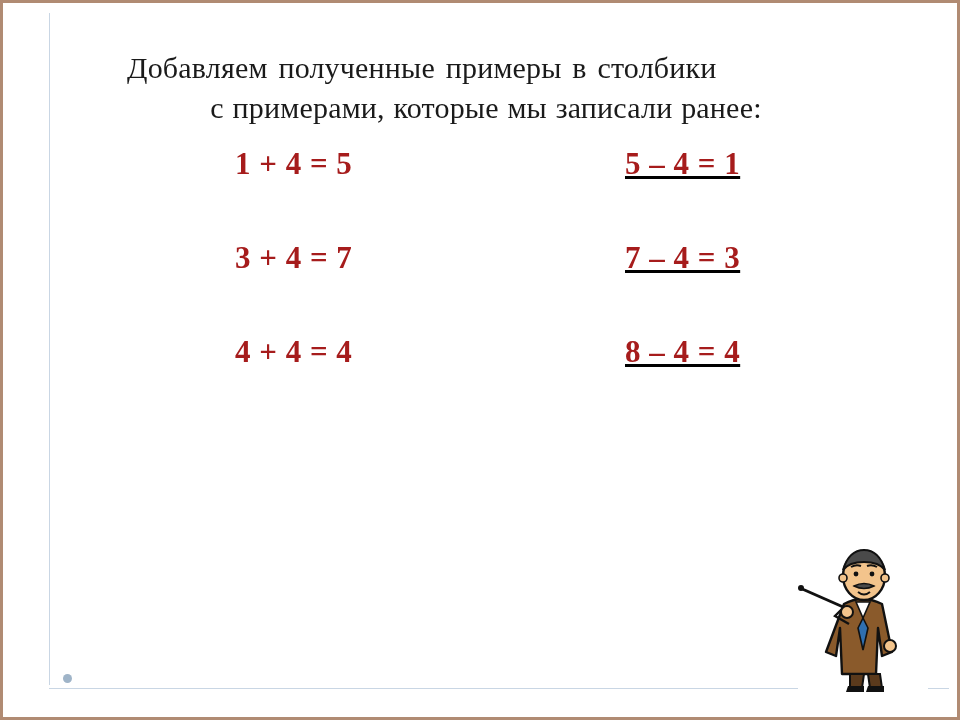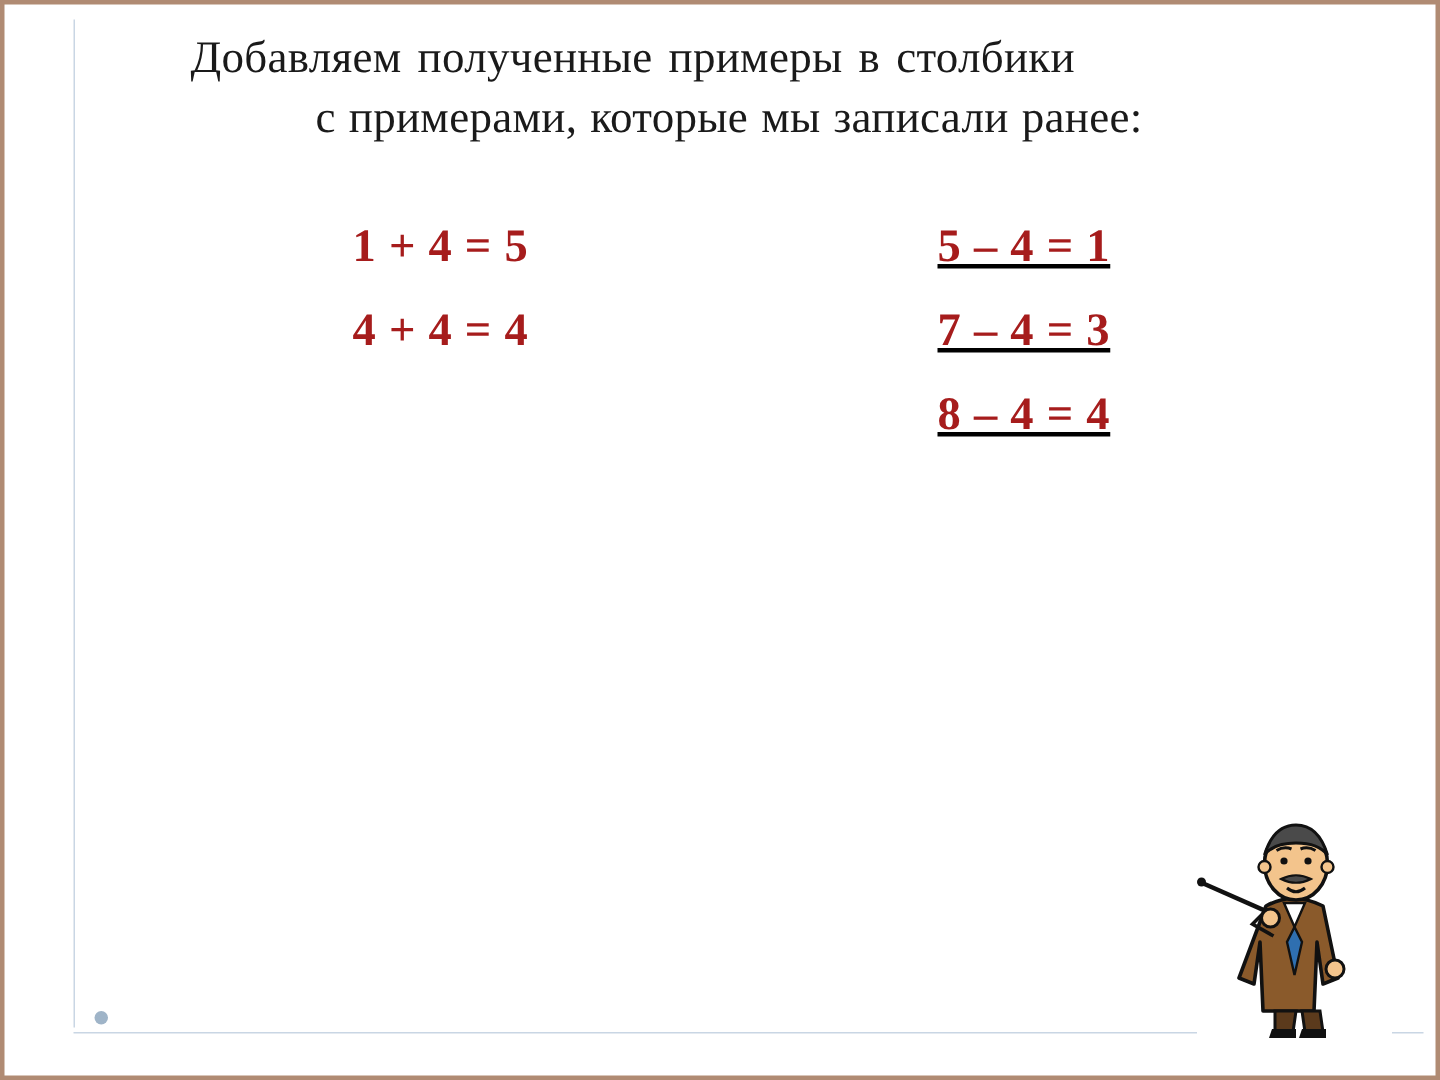--- a/index.html
+++ b/index.html
@@ -54,21 +54,21 @@
     bottom: 34px;
     width: 9px;
     height: 9px;
     border-radius: 50%;
     background: #9fb4c8;
   }
 
   .title-block {
     position: absolute;
     left: 38px;
-    top: 16px;
+    top: 45px;
     width: 890px;
     color: #1a1a1a;
     font-size: 30px;
     line-height: 1.32;
     letter-spacing: 0.2px;
   }
   .title-line1 {
     text-indent: 86px;
     word-spacing: 3px;
   }
@@ -81,20 +81,21 @@
     position: absolute;
     left: 0;
     top: 132px;
     width: 960px;
     display: flex;
     justify-content: flex-start;
   }
   .col {
     display: flex;
     flex-direction: column;
+    gap: 38px;
   }
   .col-left {
     margin-left: 232px;
     width: 250px;
   }
   .col-right {
     margin-left: 140px;
     width: 250px;
     text-decoration: underline;
   }
@@ -132,20 +133,21 @@
 
   <div class="title-block">
     <div class="title-line1">Добавляем  полученные  примеры  в  столбики</div>
     <div class="title-line2">с  примерами, которые  мы  записали  ранее:</div>
   </div>
 
   <div class="columns">
 
     <div class="col col-left">
       <div class="eq">1 + 4 = 5</div>
+      <div class="eq">3 + 4 = 7</div>
       <div class="eq">4 + 4 = 4</div>
     </div>
 
     <div class="col col-right">
       <div class="eq">5 – 4 = 1</div>
       <div class="eq">7 – 4 = 3</div>
       <div class="eq">8 – 4 = 4</div>
     </div>
 
   </div>

